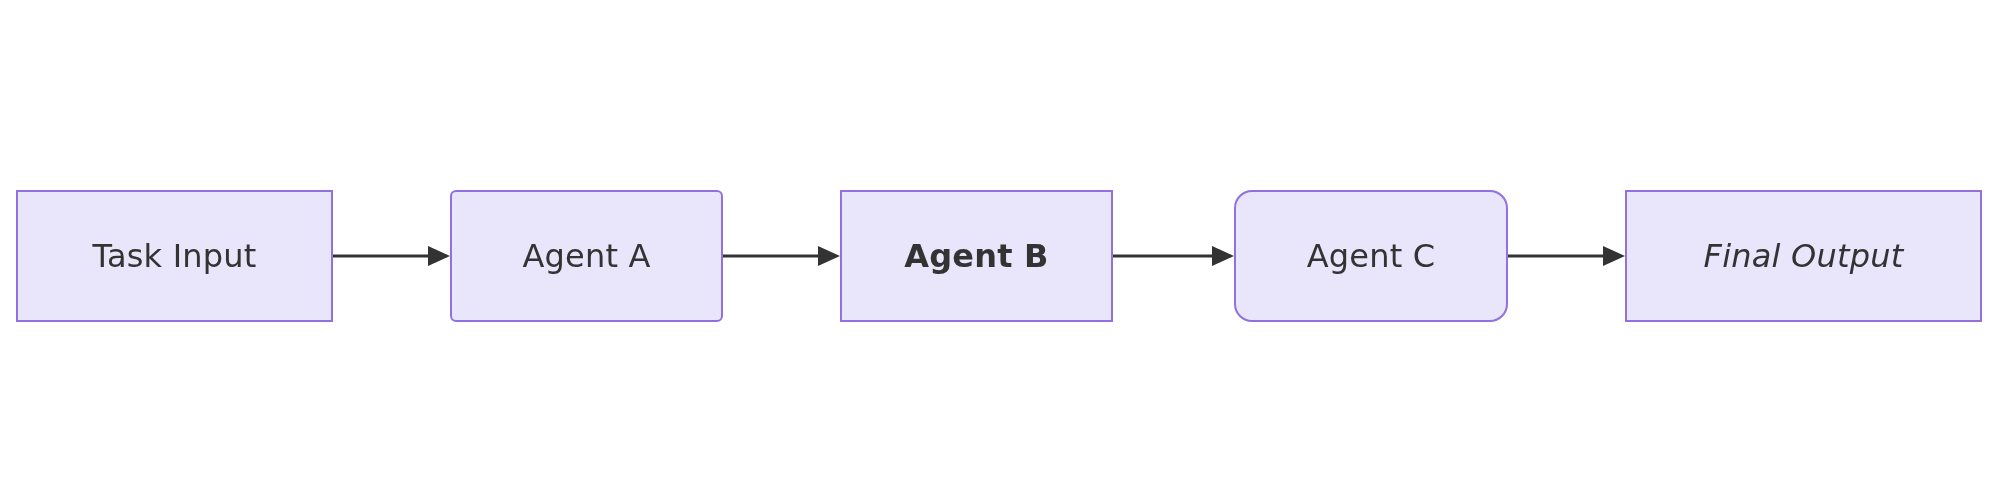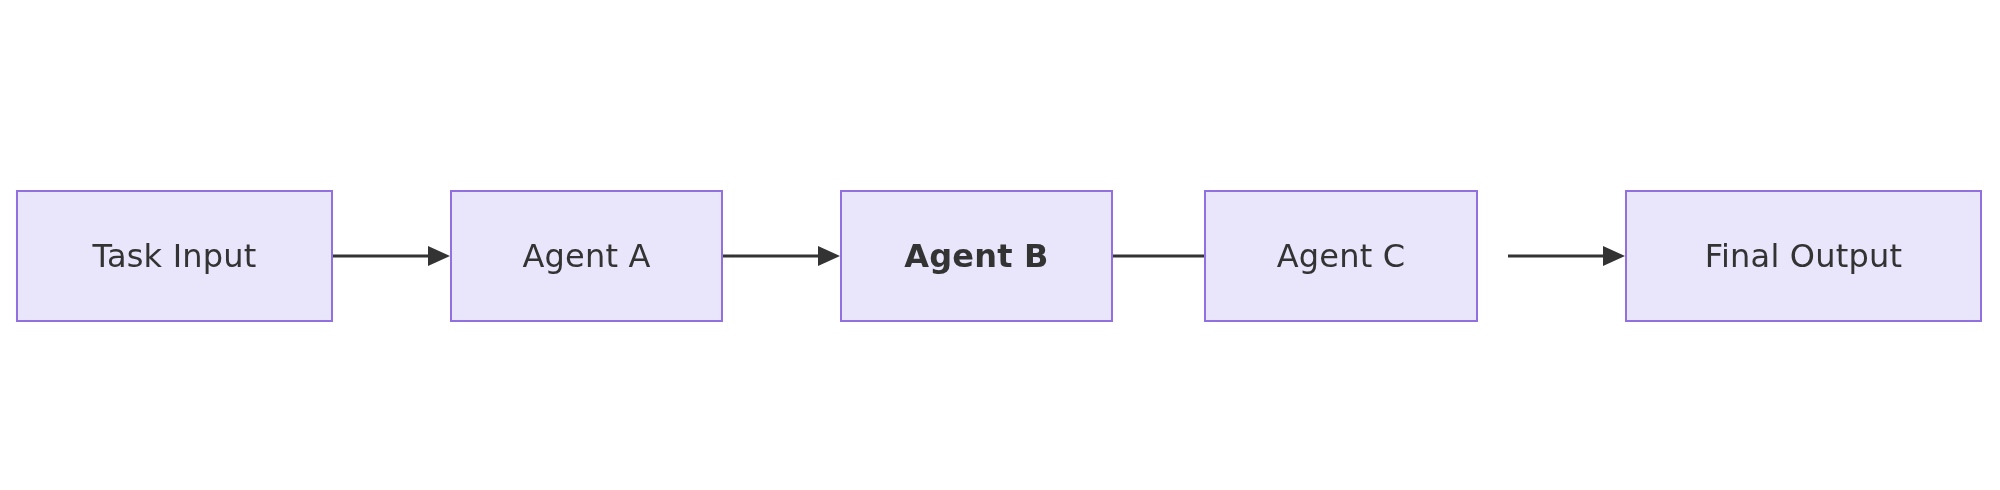--- a/index.html
+++ b/index.html
@@ -61,24 +61,24 @@
     height: 30px;
     overflow: visible;
   }
   .edge-arrow svg {
     display: block;
     overflow: visible;
   }
 
   
   #node-0 { left: 16px;   width: 317px; }
-  #node-1 { left: 450px;  width: 273px; }
+  #node-1 { left: 450px;  width: 273px; border-radius: 6px; }
   #node-2 { left: 840px;  width: 273px; font-weight: bold; }
-  #node-3 { left: 1204px; width: 274px; }
-  #node-4 { left: 1625px; width: 357px; }
+  #node-3 { left: 1234px; width: 274px; border-radius: 18px; }
+  #node-4 { left: 1625px; width: 357px; font-style: italic; }
 
   #edge-0 { left: 333px;  width: 117px; }
   #edge-1 { left: 723px;  width: 117px; }
   #edge-2 { left: 1113px; width: 121px; }
   #edge-3 { left: 1508px; width: 117px; }
 </style>
 </head>
 <body>
 
 <div id="diagram-canvas">

